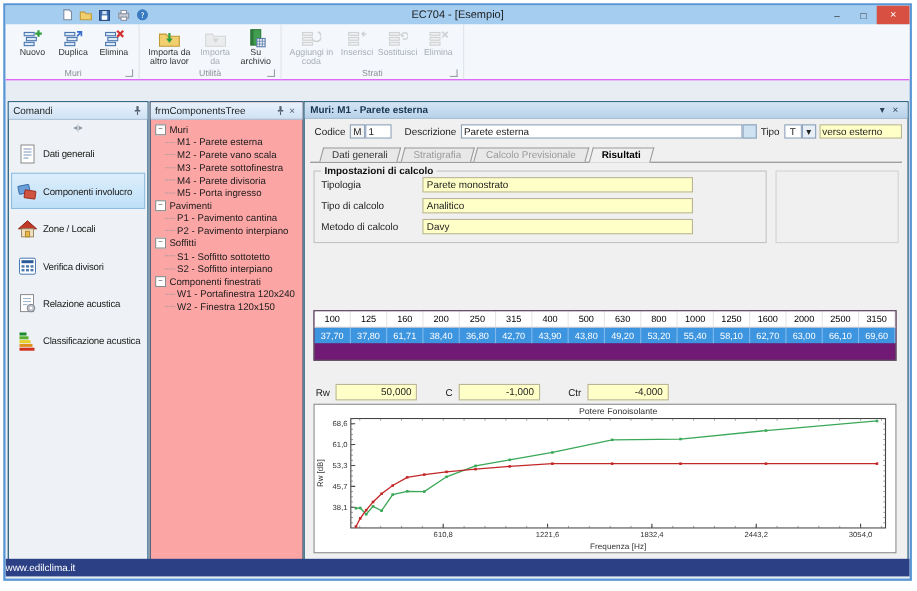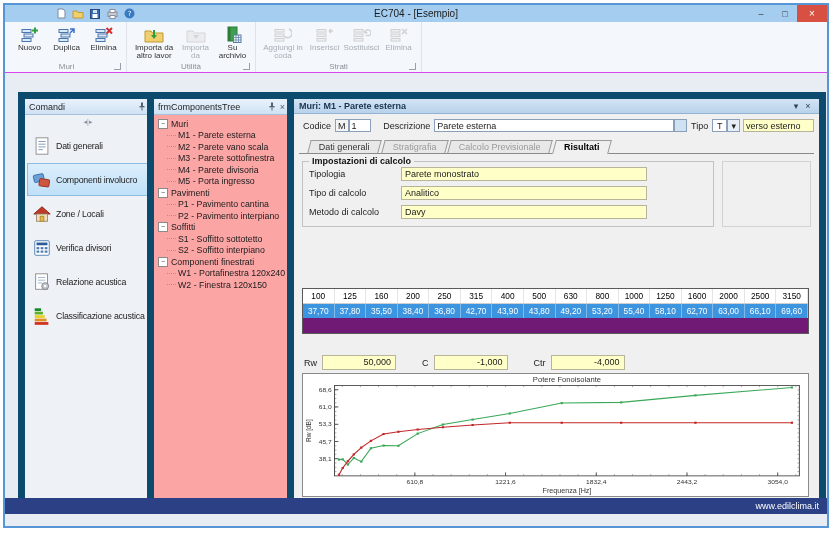--- a/index.html
+++ b/index.html
@@ -28,21 +28,21 @@
     color:#333;text-align:center;line-height:1.05;padding-top:2px;}
   .rbtn.wide{width:46px;}
   .rbtn.disabled{color:#a9aeb6;}
   .rbtn.disabled svg{filter:grayscale(1) opacity(.5);}
   .ric{height:19px;display:flex;align-items:center;}
   .glabel{font-size:8px;color:#8b9099;text-align:center;height:11px;position:relative;line-height:11px;}
   .launcher{position:absolute;right:1px;bottom:2px;width:6px;height:6px;
     border-right:1px solid #98a0ab;border-bottom:1px solid #98a0ab;}
   
   .workspace{position:absolute;top:87px;left:0;right:0;bottom:16px;}
-  .panel{position:absolute;top:0;bottom:0;border:7px solid #0c4a6e;background:#eef1f5;margin-left:11px;}
+  .panel{position:absolute;top:0;bottom:0;border:1px solid #0c4a6e;background:#eef1f5;}
   .p-comandi{left:2px;width:126px;}
   .p-tree{left:131px;width:138px;background:#fca5a5;}
   .p-doc{left:271px;right:1px;background:#f0f0f0;}
   .phead{height:15px;background:linear-gradient(#e9f2fc,#cfe2f4);border-bottom:1px solid #a8c0d8;
     display:flex;align-items:center;font-size:9px;padding:0 4px;color:#1f1f1f;}
   .phead .grow{flex:1;}
   .phicon{width:11px;text-align:center;color:#55606e;font-size:9px;display:flex;align-items:center;justify-content:center;}
   
   .csplit{height:13px;display:flex;align-items:center;justify-content:center;color:#8e98a5;font-size:7px;}
   .citem{display:flex;align-items:center;gap:4px;height:31px;padding-left:4px;font-size:8.8px;
@@ -91,22 +91,22 @@
   .rwcell{flex:1;text-align:center;font-size:8.3px;line-height:14px;border-right:1px solid rgba(0,0,0,0.10);overflow:hidden;}
   .rwrow.vals .rwcell{border-right:1px solid rgba(255,255,255,0.35);}
   .sumrow{position:absolute;top:256px;left:10px;display:flex;align-items:center;font-size:9px;color:#222;}
   .sumval{width:64px;height:13px;background:#ffffc8;border:1px solid #b8b49a;text-align:right;
     line-height:13px;padding:0 4px;margin-left:5px;}
   .sumlab{margin-left:26px;}
   .chartbox{position:absolute;top:274px;left:8px;right:10px;bottom:6px;border:1px solid #8a8a8a;
     background:#fff;padding:1px;}
   .chartbox svg{width:100%;height:100%;display:block;}
   
-  .statusbar{position:absolute;left:0;right:0;bottom:12px;height:16px;background:#2b4085;color:#fff;
-    font-size:9px;display:flex;align-items:center;justify-content:flex-end;padding-right:8px;box-sizing:border-box;}
+  .statusbar{position:absolute;left:0;right:0;bottom:2px;height:16px;background:#2b4085;color:#fff;
+    font-size:9px;display:flex;align-items:center;justify-content:flex-start;padding-right:8px;box-sizing:border-box;}
 </style>
 </head>
 <body>
 
 <div class="window">
 
   <div class="titlebar">
     <div class="qat">
       <span class="qicon">
         <svg width="9" height="11" viewBox="0 0 9 11">
@@ -528,21 +528,21 @@
             <div class="rwcell">1000</div>
             <div class="rwcell">1250</div>
             <div class="rwcell">1600</div>
             <div class="rwcell">2000</div>
             <div class="rwcell">2500</div>
             <div class="rwcell">3150</div>
           </div>
         <div class="rwrow vals">
             <div class="rwcell">37,70</div>
             <div class="rwcell">37,80</div>
-            <div class="rwcell">35,50</div>
+            <div class="rwcell">61,71</div>
             <div class="rwcell">38,40</div>
             <div class="rwcell">36,80</div>
             <div class="rwcell">42,70</div>
             <div class="rwcell">43,90</div>
             <div class="rwcell">43,80</div>
             <div class="rwcell">49,20</div>
             <div class="rwcell">53,20</div>
             <div class="rwcell">55,40</div>
             <div class="rwcell">58,10</div>
             <div class="rwcell">62,70</div>

